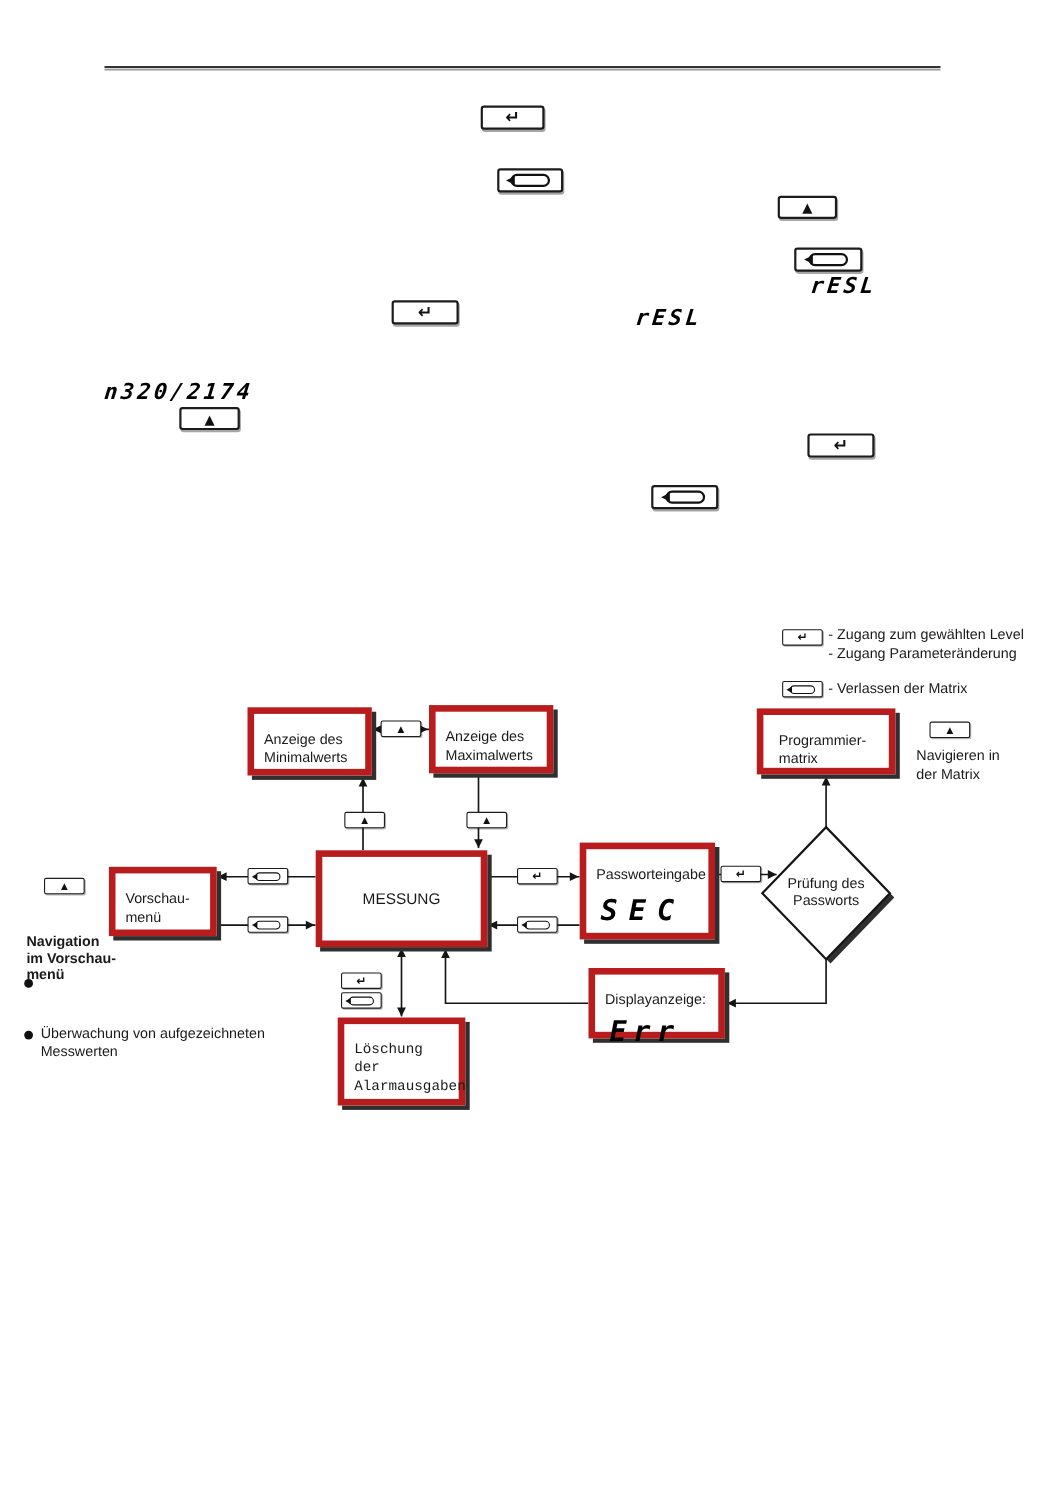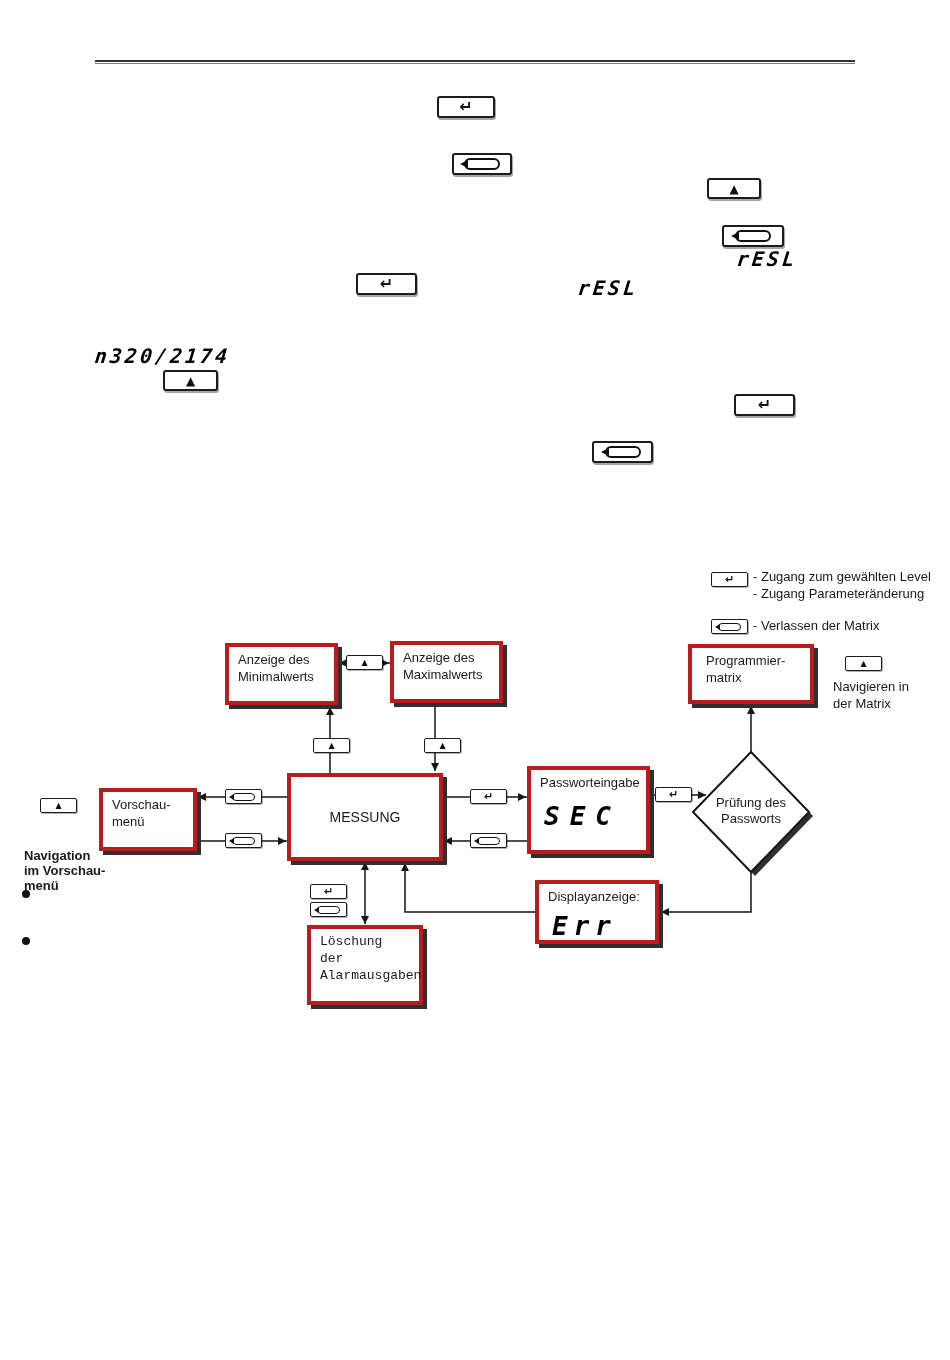--- a/index.html
+++ b/index.html
@@ -40,22 +40,22 @@
     white-space:nowrap;
   }
   .seg-in {
     font-family:"DejaVu Sans Mono", monospace; font-weight:700; font-style:italic; color:#000;
     white-space:nowrap;
   }
 
   
   .fbox {
     position:absolute; box-sizing:border-box; background:#fff;
-    border:4px solid #b91c1c; box-shadow:4px 4px 0 #2f2f2f;
-    padding:5px 9px; font-size:13px; line-height:1.3; z-index:2;
+    border:6px solid #b91c1c; box-shadow:4px 4px 0 #2f2f2f;
+    padding:15px 9px; font-size:13px; line-height:1.3; z-index:2;
   }
   .fbox-center { display:flex; align-items:center; justify-content:center; text-align:center; }
   .txt { position:absolute; font-size:13px; line-height:17px; z-index:2; white-space:nowrap; }
   .bullet-dot { position:absolute; width:8px; height:8px; border-radius:50%; background:#111; z-index:2; }
   .connectors { position:absolute; left:0; top:0; z-index:1; }
   .diamond-label { position:absolute; width:100px; text-align:center; font-size:13px; line-height:16px; z-index:2; }
 </style>
 </head>
 <body>
 
@@ -220,14 +220,18 @@
     <span class="glyph glyph-up">▲</span>
   </span>
   <div class="txt" style="left:24px;top:848px;line-height:15px;font-weight:bold;">
     <div>Navigation</div>
     <div>im Vorschau-</div>
     <div>menü</div>
   </div>
 
   <span class="bullet-dot" style="left:22px;top:890px;"></span>
   <span class="bullet-dot" style="left:22px;top:937px;"></span>
+  <div class="txt" style="left:37px;top:932px;line-height:16px;">
+    <div>Überwachung von aufgezeichneten</div>
+    <div>Messwerten</div>
+  </div>
 
 </div>
 
 </body></html>

